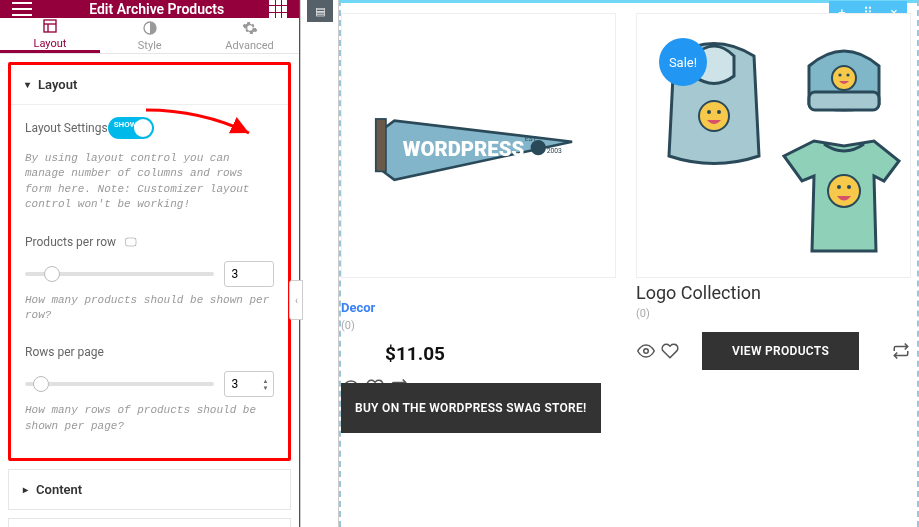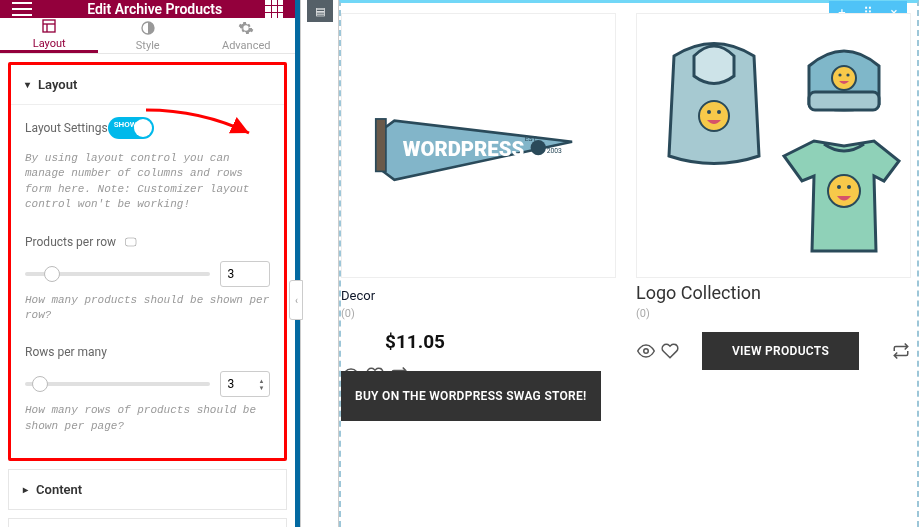--- a/index.html
+++ b/index.html
@@ -1,18 +1,18 @@
 <!DOCTYPE html>
 <html><head>
 <meta charset="utf-8">
 <style>
 * { box-sizing: border-box; margin: 0; padding: 0; font-family: -apple-system, BlinkMacSystemFont, "Segoe UI", Roboto, sans-serif; }
 body { width: 919px; height: 527px; display: flex; background: #fff; overflow: hidden; }
 
-.sidebar { width: 312px; height: 527px; background: #fff; border-right: 5px solid #0369a1; display: flex; flex-direction: column; }
+.sidebar { width: 312px; height: 527px; background: #fff; border-right: 1px solid #0369a1; display: flex; flex-direction: column; }
 .header { background: #93003c; height: 40px; display: flex; align-items: center; padding: 0 12px; color: #fff; }
 .burger { width: 20px; height: 14px; display: flex; flex-direction: column; justify-content: space-between; margin-right: 12px; cursor: pointer; }
 .burger span { height: 2px; background: #fff; }
 .header-title { flex: 1; text-align: center; font-size: 14px; font-weight: 600; }
 .header-grid { width: 18px; height: 18px; display: grid; grid-template-columns: repeat(3,1fr); grid-template-rows: repeat(3,1fr); gap: 1px; cursor: pointer; }
 .header-grid span { background: #fff; }
 
 .tabs { display: flex; height: 48px; border-bottom: 1px solid #e6e6e6; }
 .tab { flex: 1; display: flex; flex-direction: column; align-items: center; justify-content: center; font-size: 11px; color: #999; cursor: pointer; gap: 3px; }
 .tab.active { color: #93003c; border-bottom: 3px solid #93003c; }
@@ -47,21 +47,21 @@
 .collapse-handle { position: absolute; top: 280px; left: -12px; width: 14px; height: 40px; background: #fff; border: 1px solid #ccc; border-radius: 3px 0 0 3px; display: flex; align-items: center; justify-content: center; font-size: 10px; color: #999; cursor: pointer; }
 
 .preview { flex: 1; background: #fff; position: relative; border-top: 3px solid #71d7f7; border-left: 2px dashed #9cc6d8; border-right: 2px dashed #9cc6d8; padding: 4px 6px 0 0; }
 .edit-bar { position: absolute; top: -2px; right: 10px; display: flex; gap: 0; }
 .edit-bar div { width: 26px; height: 22px; background: #4fc3f7; color: #fff; display: flex; align-items: center; justify-content: center; font-size: 13px; cursor: pointer; }
 .products { display: flex; gap: 20px; padding: 6px 0 0 0; }
 
 .product { width: 275px; }
 .product-img { width: 100%; height: 265px; background: #fff; border: 1px solid #eee; position: relative; display: flex; align-items: center; justify-content: center; }
 .sale { position: absolute; top: 24px; left: 22px; width: 48px; height: 48px; background: #2196f3; border-radius: 50%; color: #fff; font-size: 13px; display: flex; align-items: center; justify-content: center; font-weight: 400; }
-.cat { color: #0f172a; font-size: 13px; margin-top: 10px; }
+.cat { color: #3b82f6; font-size: 13px; margin-top: 22px; font-weight: bold; }
 .pname { font-size: 18px; color: #333; margin-top: 4px; }
 .rating { font-size: 11px; color: #aaa; margin-top: 4px; }
 .price { font-size: 19px; font-weight: 700; color: #111; margin-top: 10px; padding-left: 44px; }
 
 .actions { display: flex; align-items: center; gap: 4px; margin-top: 12px; }
 .icon-btn { width: 20px; height: 20px; color: #555; display: flex; align-items: center; justify-content: center; }
 .cta { background: #333; color: #fff; font-size: 12px; font-weight: 600; padding: 18px 14px; border: none; cursor: pointer; letter-spacing: 0.3px; }
 .product2 .actions { justify-content: flex-start; }
 .product2 .cta { margin-left: 18px; padding: 12px 30px; }
 .product2 .loop { margin-left: auto; }
@@ -138,21 +138,21 @@
           </div>
           <div class="slider-row">
             <div class="slider-track">
                 <div class="thumb" style="left:10%"></div>
               </div>
             <input class="slider-input" value="3" style="">
           </div>
           <div class="help">How many products should be shown per row?</div>
 
           <div class="control-row">
-            <span>Rows per many</span>
+            <span>Rows per page</span>
           </div>
           <div class="slider-row">
             <div class="slider-track">
                 <div class="thumb" style="left:4%"></div>
               </div>
             <div class="num-wrap">
               <input class="slider-input" value="3" style="">
               <div class="spin">▲<br>▼</div>
             </div>
           </div>
@@ -229,20 +229,21 @@
             <svg width="18" height="18" viewBox="0 0 24 24" fill="none" stroke="currentColor" stroke-width="2">
               <path d="M17 2l4 4-4 4M3 12V8a2 2 0 012-2h16M7 22l-4-4 4-4M21 12v4a2 2 0 01-2 2H3"></path>
             </svg>
           </span>
       </div>
       <button class="cta" style="margin-top:-26px;position:relative;">BUY ON THE WORDPRESS SWAG STORE!</button>
     </div>
 
     <div class="product product2">
       <div class="product-img">
+        <div class="sale">Sale!</div>
         <svg width="260" height="240" viewBox="0 0 260 240">
 
           <path d="M30 30 Q70 5 110 30 L115 130 Q70 145 25 130 Z" fill="#a6c9d1" stroke="#2a4a5a" stroke-width="3"></path>
           <path d="M50 30 Q70 10 90 30 L90 50 Q70 65 50 50 Z" fill="#cde3e8" stroke="#2a4a5a" stroke-width="3"></path>
           <circle cx="70" cy="90" r="15" fill="#f7c94a" stroke="#2a4a5a" stroke-width="2"></circle>
           <circle cx="65" cy="86" r="2" fill="#2a4a5a"></circle>
             <circle cx="75" cy="86" r="2" fill="#2a4a5a"></circle>
           <path d="M63 94 Q70 102 77 94" fill="#d6526a"></path>
 
           <path d="M165 40 Q200 10 235 40 L235 78 Q200 90 165 78 Z" fill="#7fb7c9" stroke="#2a4a5a" stroke-width="3"></path>

